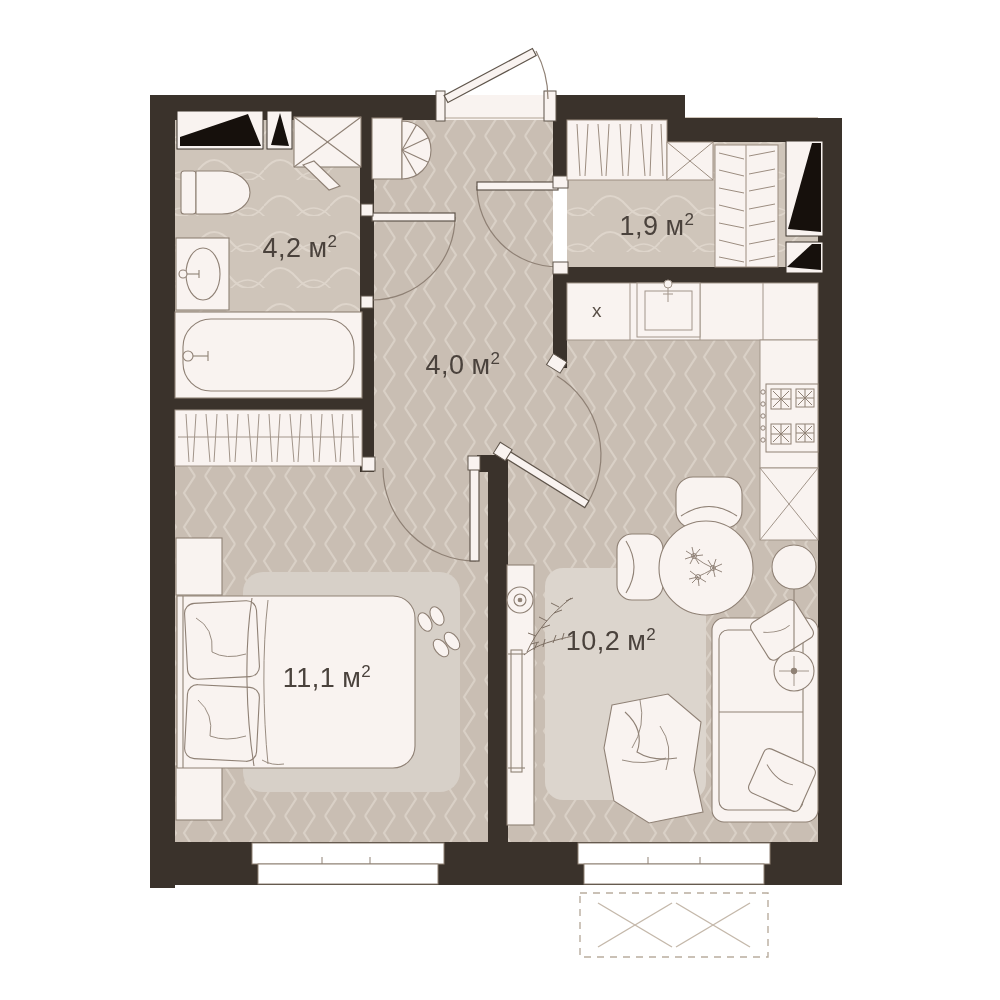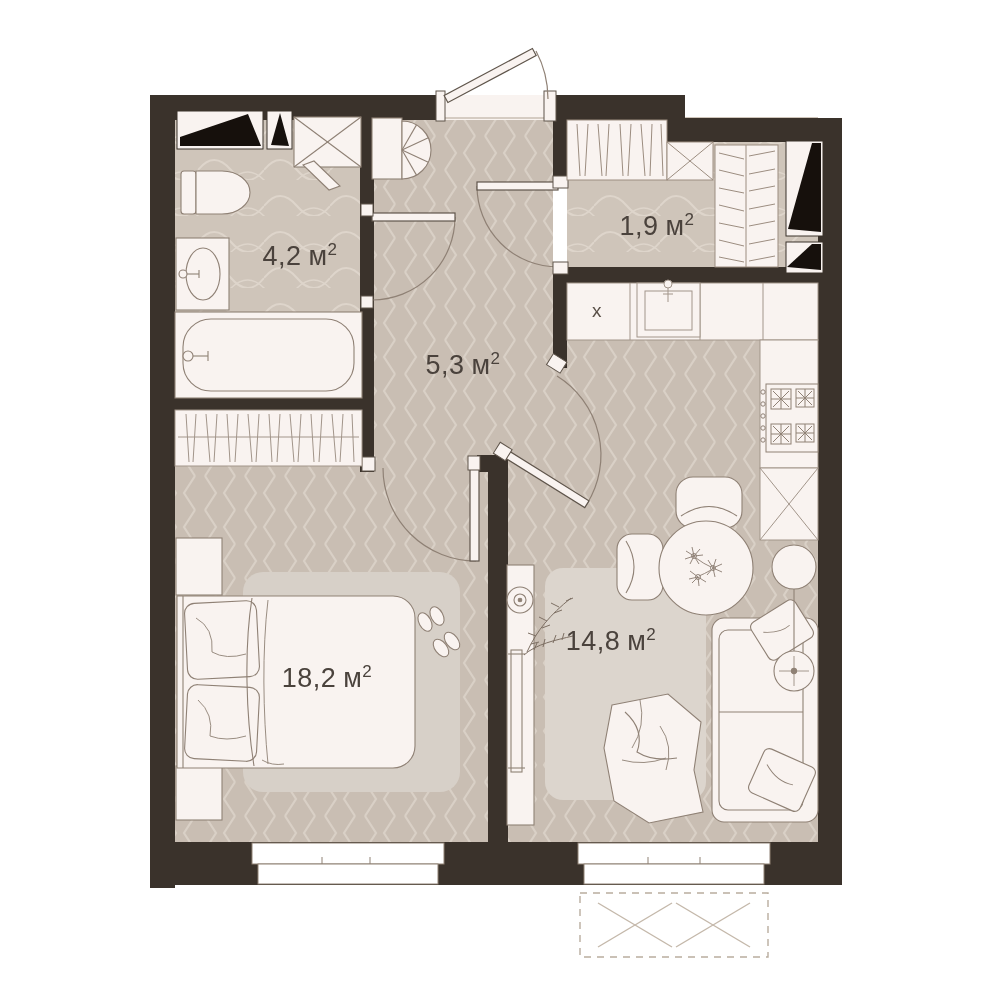--- a/index.html
+++ b/index.html
@@ -343,31 +343,31 @@
     </g>
     <g>
       <ellipse cx="425" cy="622" rx="6" ry="10" transform="rotate(-28 425 622)"></ellipse>
       <ellipse cx="437" cy="616" rx="6" ry="10" transform="rotate(-28 437 616)"></ellipse>
       <ellipse cx="441" cy="648" rx="6" ry="10" transform="rotate(-38 441 648)"></ellipse>
       <ellipse cx="452" cy="641" rx="6" ry="10" transform="rotate(-38 452 641)"></ellipse>
     </g>
   </g>
 </svg>
 
-  <div class="label" style="left:300px;top:256px">
+  <div class="label" style="left:300px;top:248px">
     <span>4,2</span><span class="unit">м</span><sup>2</sup>
   </div>
   <div class="label" style="left:657px;top:226px">
     <span>1,9</span><span class="unit">м</span><sup>2</sup>
   </div>
   <div class="label" style="left:463px;top:365px">
-    <span>5,3</span><span class="unit">м</span><sup>2</sup>
+    <span>4,0</span><span class="unit">м</span><sup>2</sup>
   </div>
   <div class="label" style="left:327px;top:678px">
-    <span>18,2</span><span class="unit">м</span><sup>2</sup>
+    <span>11,1</span><span class="unit">м</span><sup>2</sup>
   </div>
   <div class="label" style="left:611px;top:641px">
-    <span>14,8</span><span class="unit">м</span><sup>2</sup>
+    <span>10,2</span><span class="unit">м</span><sup>2</sup>
   </div>
   <div class="label minor" style="left:597px;top:311px">
     <span>х</span>
   </div>
 </div>
 
 </body></html>

